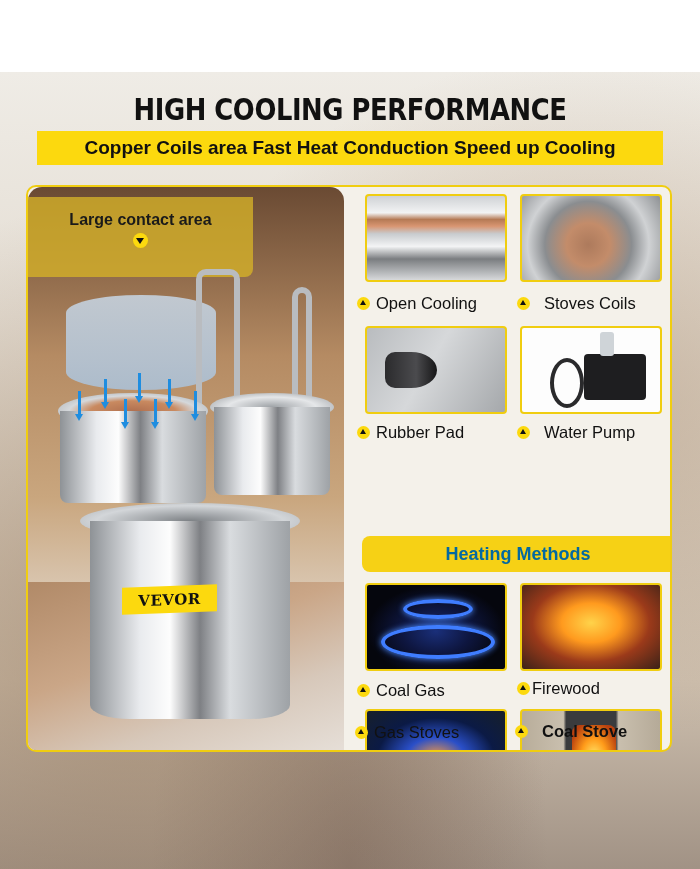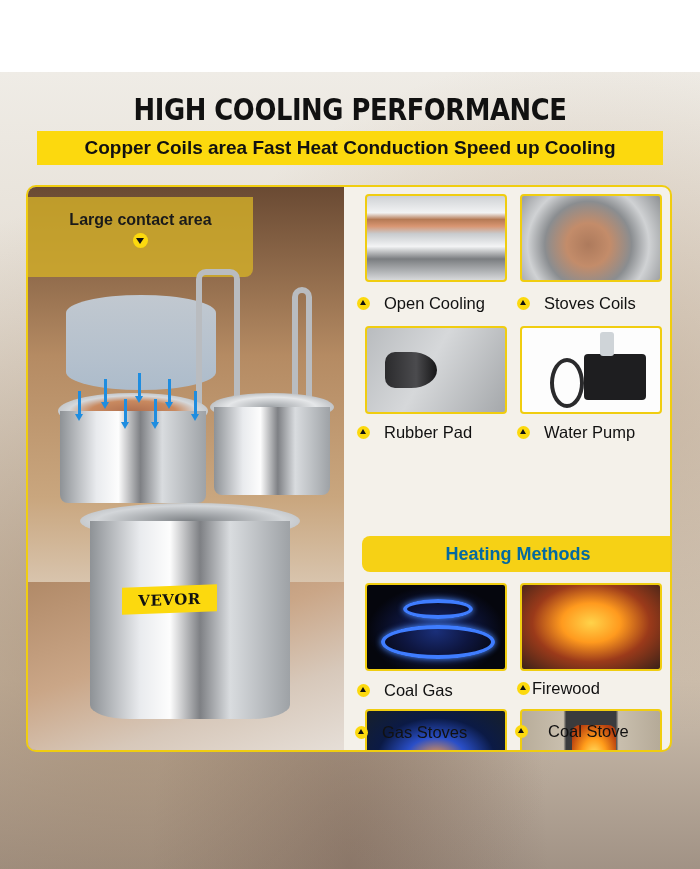--- a/index.html
+++ b/index.html
@@ -31,20 +31,21 @@
     position: absolute; left: 26px; top: 113px; width: 646px; height: 567px;
     border: 2px solid #f0cd10; border-radius: 10px; overflow: hidden;
     background: #f4f1ea;
   }
 
   
   .scene {
     position: absolute; left: 0; top: 0; width: 316px; height: 565px;
     background:
       linear-gradient(180deg, #6a4a33 0%, #b58b63 30%, #c9a67e 55%, #d8c4ad 70%, #b08f70 72%, #a58a73 100%);
+    border-radius: 14px;
   }
   .scene .floor {
     position: absolute; left: 0; bottom: 0; width: 316px; height: 170px;
     background: linear-gradient(160deg, #b18a68 0%, #caa687 40%, #d7c8ba 70%, #e6dfd8 100%);
   }
   .callout {
     position: absolute; left: 0; top: 10px; width: 225px; height: 80px;
     background: rgba(214,178,40,0.78); border-radius: 0 0 8px 0;
     text-align: center; padding-top: 13px;
   }
@@ -91,21 +92,21 @@
   }
   .vevor span { font-family: "DejaVu Serif", serif; font-weight: bold; font-size: 15px; color: #111; letter-spacing: 0.5px; }
 
   
   .grid-item { position: absolute; width: 142px; }
   .thumb {
     width: 142px; height: 88px; border: 2px solid #f0cd10; border-radius: 4px;
     overflow: hidden; position: relative;
   }
   .caption {
-    position: absolute; display: flex; align-items: center; gap: 14px;
+    position: absolute; display: flex; align-items: center; gap: 6px;
     font-size: 16.5px; color: #111; white-space: nowrap;
   }
   .tri {
     width: 13px; height: 13px; border-radius: 50%; background: #fcd90e; position: relative; flex: none;
   }
   .tri::after {
     content: ""; position: absolute; left: 3px; top: 3px;
     border-left: 3.5px solid transparent; border-right: 3.5px solid transparent;
     border-bottom: 5px solid #111;
   }
@@ -248,17 +249,17 @@
       <div class="thumb t-stove">
         <div class="stove-window"></div>
       </div>
     </div>
   </div>
 
   <div class="caption" style="left:355px; top:651px;justify-content:flex-end;">
     <span class="tri"></span>
     <span>Gas Stoves</span>
   </div>
-  <div class="caption" style="left:515px; top:650px; gap:20px;">
+  <div class="caption" style="left:515px; top:650px; gap:14px;font-weight:bold;">
     <span class="tri"></span>
     <span>Coal Stove</span>
   </div>
 </div>
 
 </body></html>

